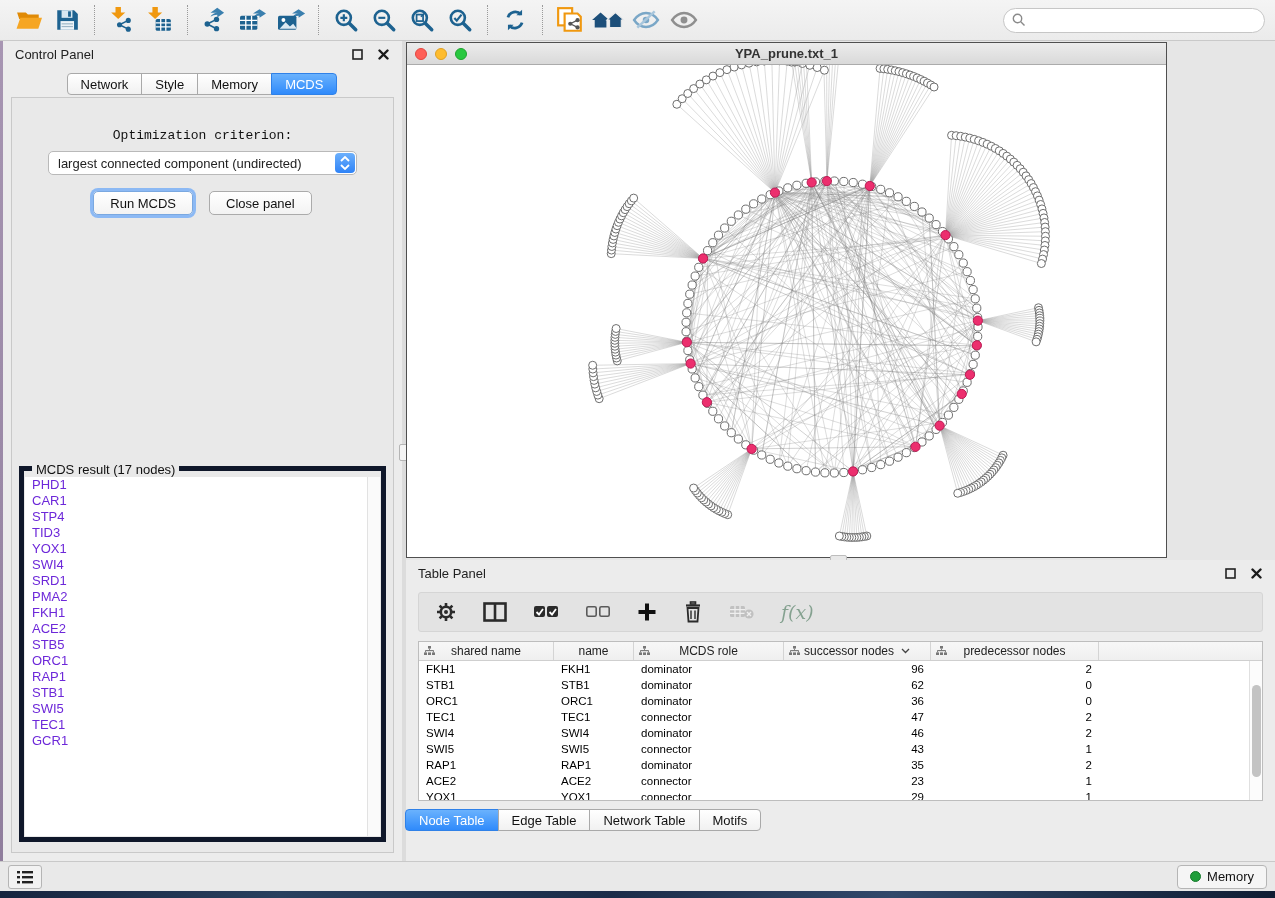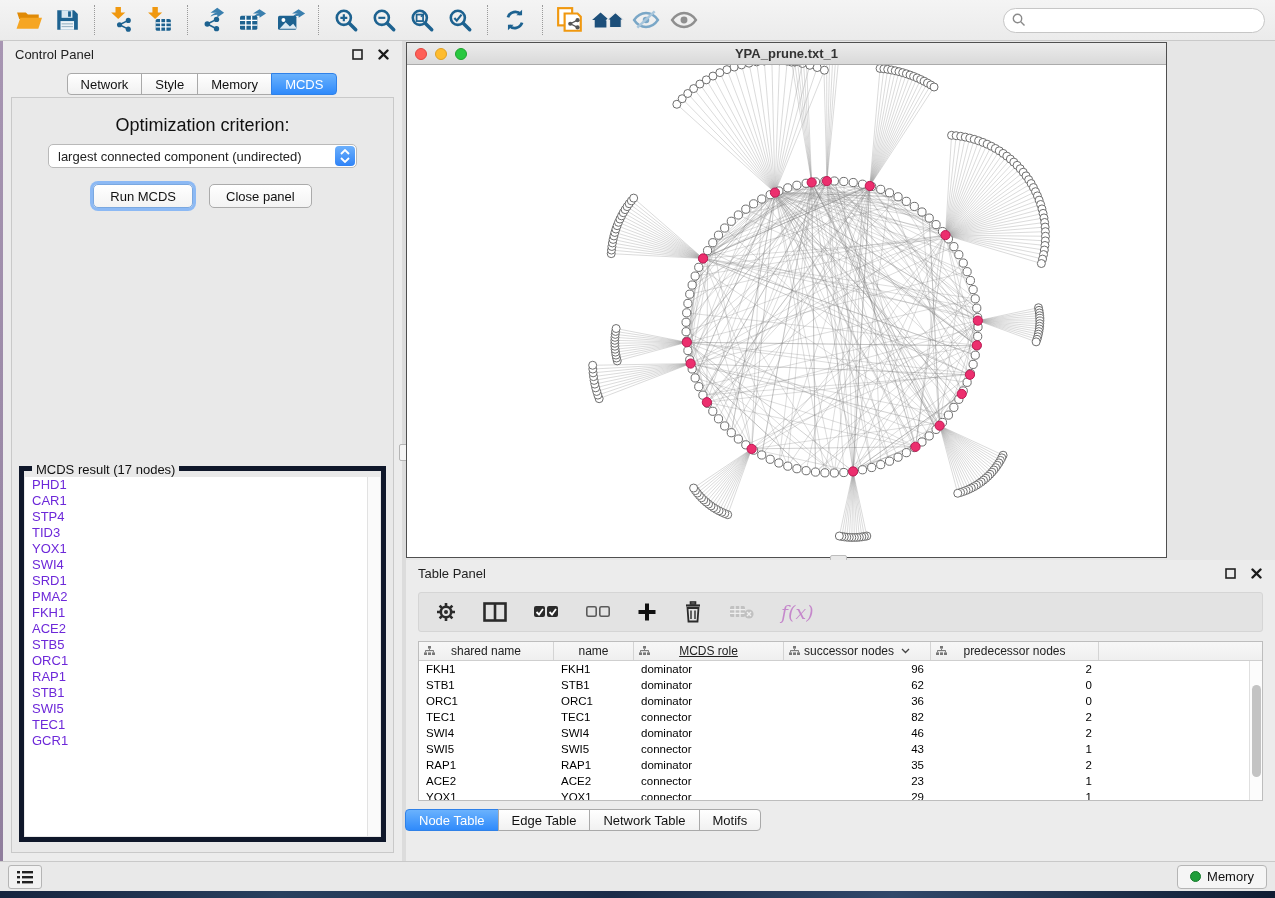--- a/index.html
+++ b/index.html
@@ -28,21 +28,21 @@
 
   .ctrl-tabs { display:flex; justify-content:center; margin-top:5px; }
   .seg-btn { font:13px "Liberation Sans",sans-serif; padding:2px 13px; height:22px;
     background:linear-gradient(#ffffff,#f1f1f1); border:1px solid #a9a9a9; margin-left:-1px; color:#111; }
   .seg-btn:first-child { border-radius:4px 0 0 4px; }
   .seg-btn:last-child { border-radius:0 4px 4px 0; }
   .seg-btn.active { background:linear-gradient(#6ab2fd,#2f8afb); border-color:#2f81e8; color:#fff; }
 
   #cp-body { position:absolute; left:8px; right:8px; top:56px; bottom:8px;
     background:#e9e9e9; border:1px solid #c9c9c9; }
-  #opt-label { text-align:center; margin-top:17px; font-size:18px; color:#111; }
+  #opt-label { text-align:center; margin-top:30px; font-size:13px; color:#111;font-family:Liberation Mono, monospace; }
   .select { margin:8px 36px 0 36px; height:24px; background:#fff; border:1px solid #b9b9b9;
     border-radius:5px; display:flex; align-items:center; padding-left:9px; position:relative; font-size:13px; }
   .select .stepper { position:absolute; right:1px; top:1px; bottom:1px; width:20px; border-radius:4px;
     background:linear-gradient(#6cb0fc,#2f83f7); display:flex; flex-direction:column; align-items:center; justify-content:center; gap:2px; }
   .btn-row { display:flex; justify-content:center; gap:16px; margin-top:16px; }
   .mac-btn { font:13px "Liberation Sans",sans-serif; height:24px; padding:0 16px;
     background:linear-gradient(#ffffff,#f3f3f3); border:1px solid #ababab; border-radius:5px; color:#111; }
   .mac-btn.focused { box-shadow:0 0 0 3px rgba(90,160,250,.65); border-color:#7aa8e0; }
 
   #result-group { position:absolute; left:7px; right:7px; top:368px; bottom:10px;
@@ -70,21 +70,21 @@
   .tl.green { background:#28c840; border:1px solid #1fa32f; }
   #net-title { position:absolute; left:0; right:0; text-align:center; font-weight:bold; font-size:13px; color:#333; }
   #net-canvas { position:relative; width:100%; height:491px; background:#fff; }
 
   
   #table-panel { position:absolute; left:406px; top:560px; width:869px; height:301px; background:#ececec; }
   #tp-toolbar { margin:5px 12px 0 12px; height:40px; background:#e3e3e3; border:1px solid #d5d5d5;
     border-radius:3px; display:flex; align-items:center; padding-left:16px; gap:26px; }
   .tp-btn { display:flex; align-items:center; justify-content:center; height:26px; }
   .tp-btn.disabled { opacity:.45; }
-  .fx-label { font-family:"DejaVu Serif",serif; font-style:italic; font-size:19px; color:#a21caf; }
+  .fx-label { font-family:"DejaVu Serif",serif; font-style:italic; font-size:19px; color:#14532d; }
 
   #data-table { position:absolute; left:12px; right:12px; top:81px; bottom:60px; background:#fff;
     border:1px solid #bdbdbd; overflow:hidden; }
   #tbl-header { display:flex; height:19px; background:linear-gradient(#f7f7f7,#efefef);
     border-bottom:1px solid #cfcfcf; }
   .th { position:relative; display:flex; align-items:center; justify-content:center;
     border-right:1px solid #d4d4d4; font-size:12px; color:#222; gap:5px; }
   .th .h-icon { position:absolute; left:5px; top:4px; }
   .th .sort { margin-left:2px; }
   .tr { display:flex; height:16px; align-items:center; }
@@ -1180,21 +1180,21 @@
             <path d="M5.5 2.6v2M1.5 6.4v-1.8h8v1.8M1.5 4.6h8" fill="none" stroke="#777" stroke-width="0.9"></path>
             <rect x="0" y="6.4" width="3" height="2.6" fill="#777"></rect>
             <rect x="4" y="6.4" width="3" height="2.6" fill="#777"></rect>
             <rect x="8" y="6.4" width="3" height="2.6" fill="#777"></rect>
           </svg>
           <span>shared name</span>
         </div>
         <div class="th" style="width: 80px;">
           <span>name</span>
         </div>
-        <div class="th" style="width: 150px; text-decoration: underline;">
+        <div class="th" style="width: 150px;">
           <svg class="h-icon" width="11" height="10" viewBox="0 0 11 10">
             <rect x="4" y="0" width="3" height="2.6" fill="#777"></rect>
             <path d="M5.5 2.6v2M1.5 6.4v-1.8h8v1.8M1.5 4.6h8" fill="none" stroke="#777" stroke-width="0.9"></path>
             <rect x="0" y="6.4" width="3" height="2.6" fill="#777"></rect>
             <rect x="4" y="6.4" width="3" height="2.6" fill="#777"></rect>
             <rect x="8" y="6.4" width="3" height="2.6" fill="#777"></rect>
           </svg>
           <span>MCDS role</span>
         </div>
         <div class="th" style="width: 147px;">
@@ -1240,21 +1240,21 @@
           <div class="td" style="width: 135px;">ORC1</div>
           <div class="td" style="width: 80px;">ORC1</div>
           <div class="td" style="width: 150px;">dominator</div>
           <div class="td num" style="width: 147px;">36</div>
           <div class="td num" style="width: 168px;">0</div>
         </div>
         <div class="tr">
           <div class="td" style="width: 135px;">TEC1</div>
           <div class="td" style="width: 80px;">TEC1</div>
           <div class="td" style="width: 150px;">connector</div>
-          <div class="td num" style="width: 147px;">82</div>
+          <div class="td num" style="width: 147px;">47</div>
           <div class="td num" style="width: 168px;">2</div>
         </div>
         <div class="tr">
           <div class="td" style="width: 135px;">SWI4</div>
           <div class="td" style="width: 80px;">SWI4</div>
           <div class="td" style="width: 150px;">dominator</div>
           <div class="td num" style="width: 147px;">46</div>
           <div class="td num" style="width: 168px;">2</div>
         </div>
         <div class="tr">

